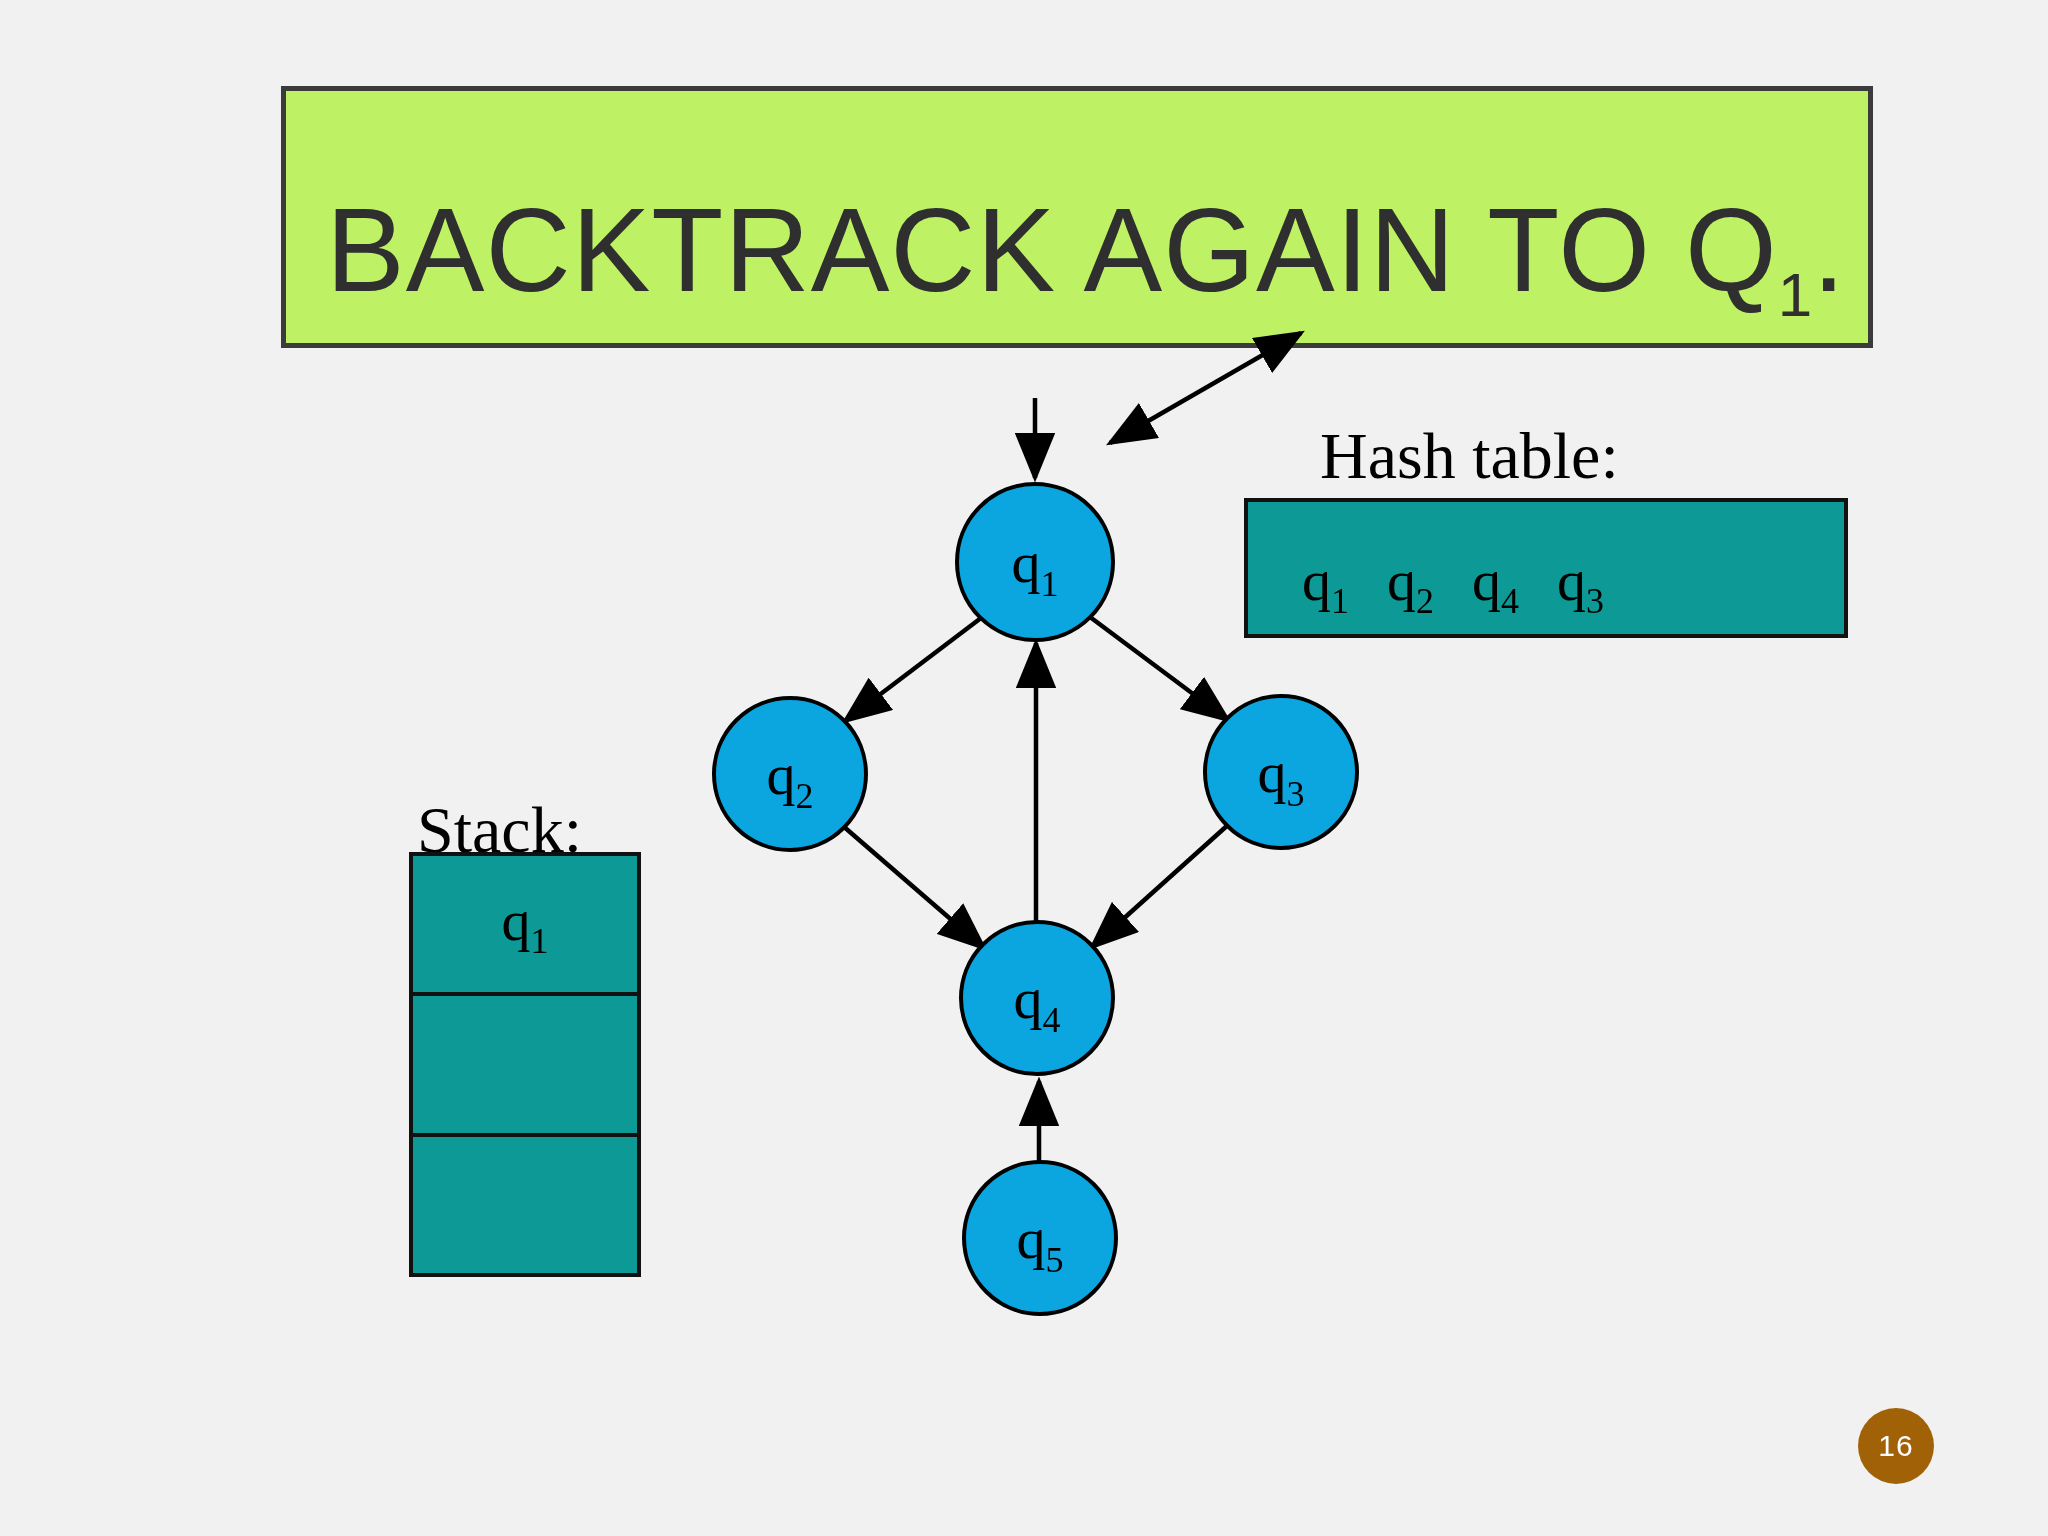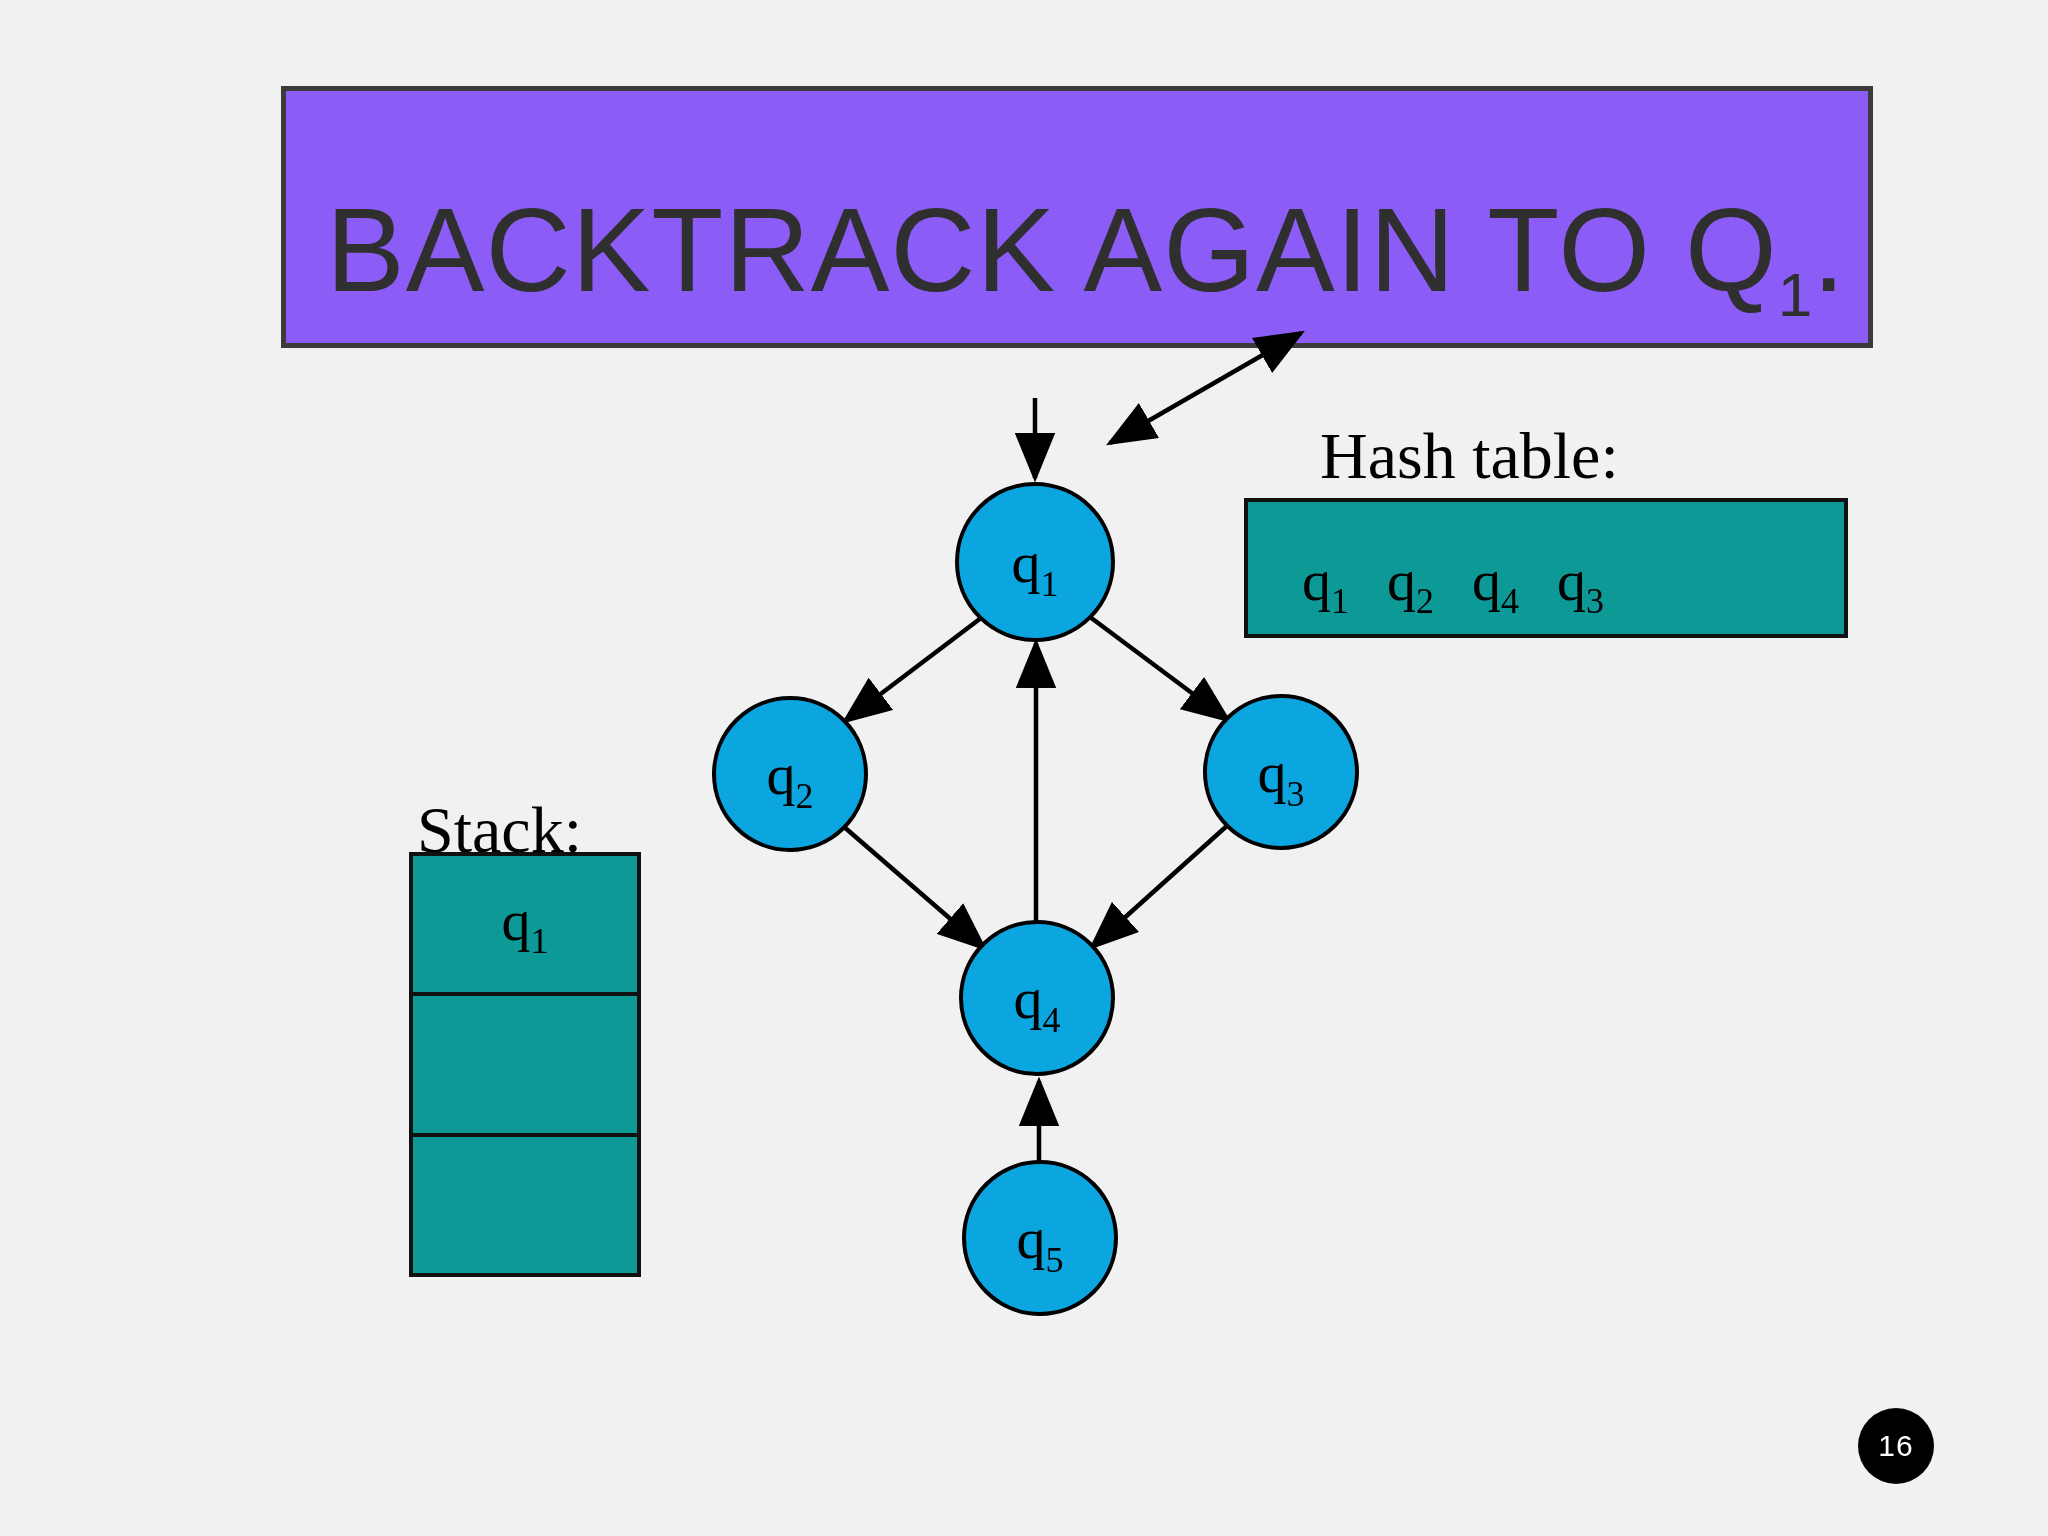--- a/index.html
+++ b/index.html
@@ -16,21 +16,21 @@
   }
 
   
   #title-box {
     position: absolute;
     left: 281px;
     top: 86px;
     width: 1592px;
     height: 262px;
     border: 5px solid #3b3b3b;
-    background: #8b5cf6;
+    background: #bef264;
     box-sizing: border-box;
   }
   #title-text {
     position: absolute;
     left: 40px;
     bottom: 14px;
     font-family: "Liberation Sans", sans-serif;
     font-weight: 400;
     font-size: 118px;
     letter-spacing: 1px;
@@ -137,21 +137,21 @@
   }
 
   
   #page-badge {
     position: absolute;
     left: 1858px;
     top: 1408px;
     width: 76px;
     height: 76px;
     border-radius: 50%;
-    background: #000000;
+    background: #a16207;
     color: #ffffff;
     display: flex;
     align-items: center;
     justify-content: center;
     font-family: "Liberation Sans", sans-serif;
     font-size: 30px;
     letter-spacing: 1px;
   }
 </style>
 </head>

